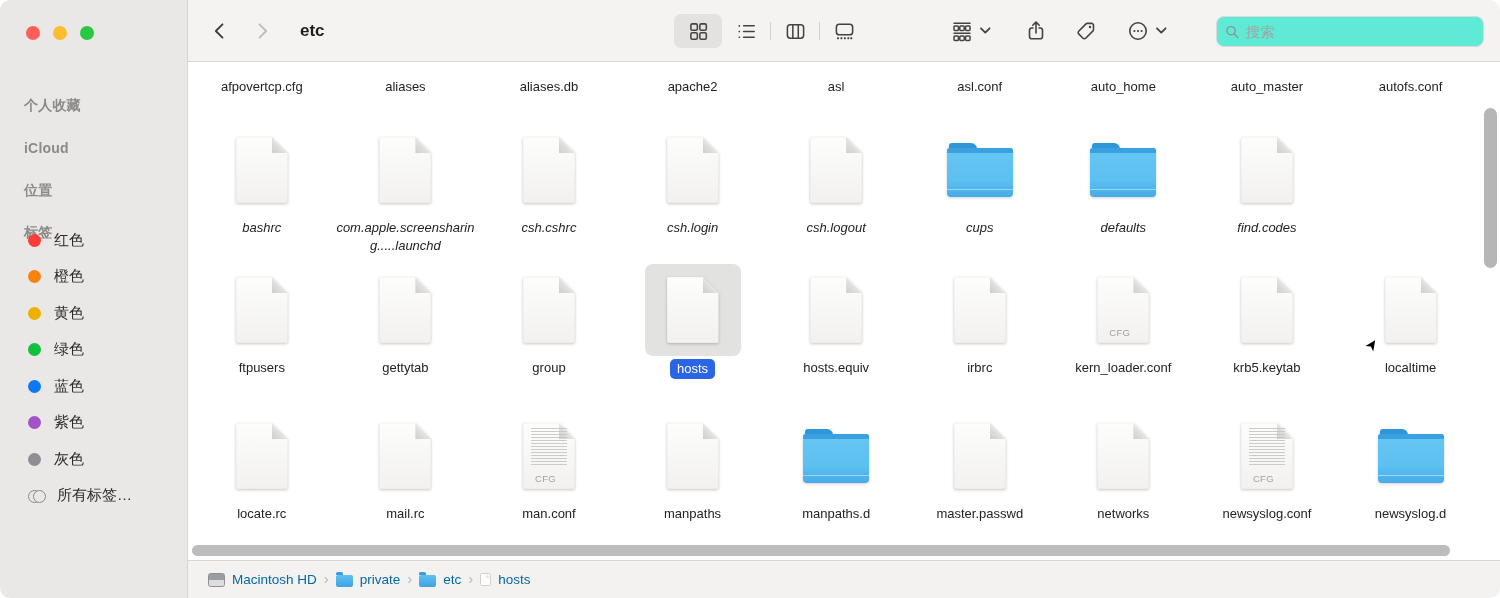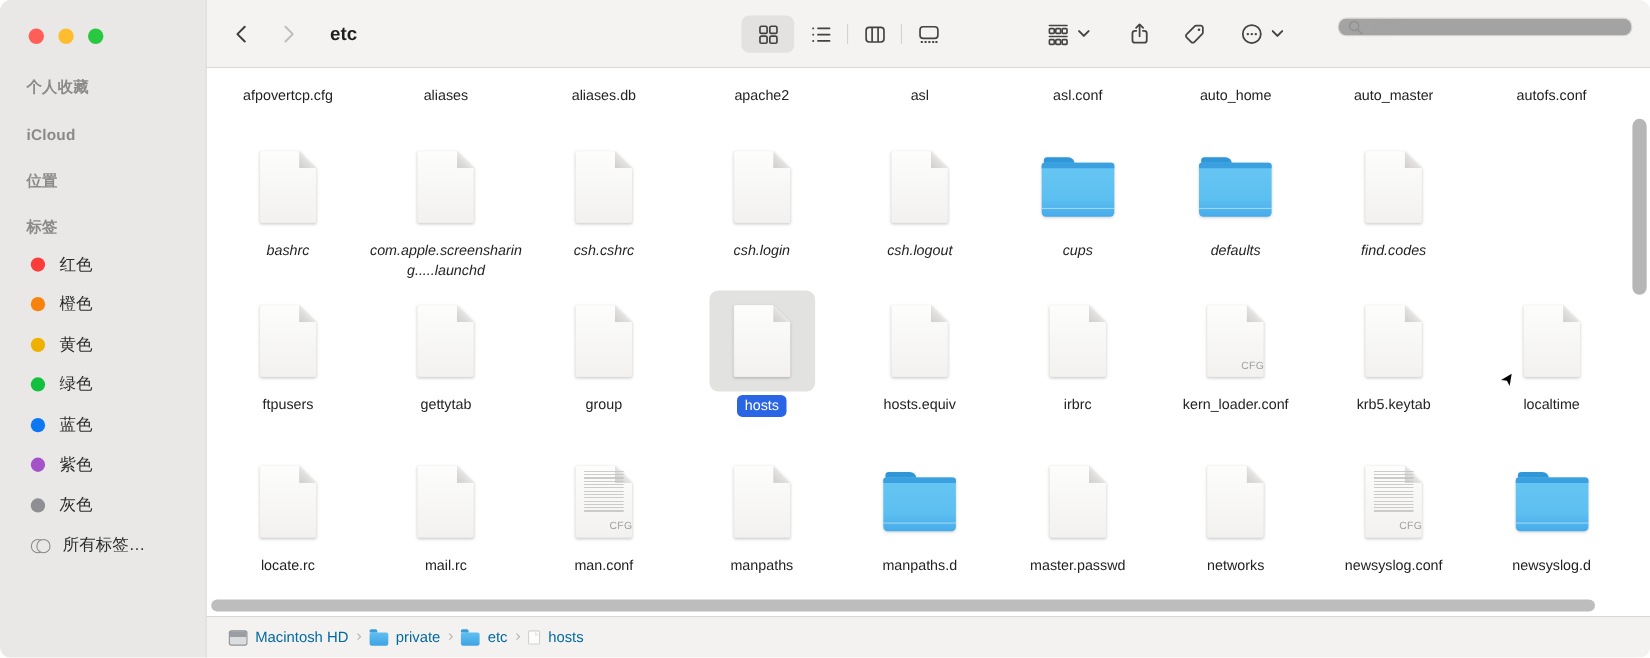--- a/index.html
+++ b/index.html
@@ -4,21 +4,21 @@
 <style>
   * { margin:0; padding:0; box-sizing:border-box; }
   html,body { background:#ffffff; }
   body { font-family:"Liberation Sans", sans-serif; width:1500px; height:598px; }
   .window { position:relative; width:1500px; height:598px; border-radius:10px; overflow:hidden; background:#fff; display:flex; }
 
   
   .sidebar { width:188px; height:100%; background:#e9e8e6; border-right:1px solid #d8d6d4; flex:0 0 188px; position:relative; }
   .traffic-lights { position:absolute; top:26px; left:26px; display:flex; gap:13px; }
   .tl { width:14px; height:14px; border-radius:50%; }
-  .side-header { position:absolute; left:24px; font-size:14px; font-weight:600; color:#8b8a88; letter-spacing:.2px; }
+  .side-header { position:absolute; left:24px; font-size:14px; font-weight:600; color:#8b8a88; letter-spacing:.2px;margin-top:26px; }
   .tag-list { position:absolute; top:222px; left:4px; width:100%; list-style:none; }
   .tag-row { display:flex; align-items:center; height:36.5px; padding-left:24px; gap:13px; font-size:15px; color:#2b2b2b; }
   .tag-dot { width:13px; height:13px; border-radius:50%; flex:0 0 13px; }
   .all-tags-icon { position:relative; width:16px; height:14px; flex:0 0 16px; }
   .all-tags-icon::before { content:''; position:absolute; top:1px; left:0; width:11px; height:11px; border:1.5px solid #8a8a8a; border-radius:50%; }
   .all-tags-icon::after { content:''; position:absolute; top:1px; left:5px; width:11px; height:11px; border:1.5px solid #8a8a8a; border-radius:50%; background:#e9e8e6; }
 
   
   .content { position:relative; flex:1; height:100%; display:flex; flex-direction:column; }
 
@@ -29,21 +29,21 @@
   .nav-fwd  { left:58px; width:32px; height:34px; }
   .tb-title { position:absolute; left:112px; top:0; height:62px; display:flex; align-items:center; font-size:17px; font-weight:700; color:#1e1e1e; }
   .view-switcher { position:absolute; left:486px; top:14px; height:34px; display:flex; align-items:center; }
   .view-btn { width:48px; height:34px; display:flex; align-items:center; justify-content:center; border-radius:7px; }
   .view-btn.selected { background:#e4e2e0; }
   .vsep { width:1px; height:18px; background:#d3d1cf; }
   .group-btn { left:752px; width:62px; height:34px; gap:7px; }
   .share-btn { left:828px; width:40px; height:34px; }
   .tag-btn   { left:878px; width:40px; height:34px; }
   .more-btn  { left:928px; width:62px; height:34px; gap:7px; }
-  .search-field { position:absolute; right:16px; top:16px; width:268px; height:17px; background:#a3a3a3; border:1px solid #dcdad8; border-radius:8px; display:flex; align-items:center; padding:0 8px; gap:6px; }
+  .search-field { position:absolute; right:16px; top:16px; width:268px; height:31px; background:#5eead4; border:1px solid #dcdad8; border-radius:8px; display:flex; align-items:center; padding:0 8px; gap:6px; }
   .search-field input { border:none; outline:none; background:transparent; font-size:14.5px; color:#333; width:100%; font-family:"Liberation Sans",sans-serif; }
   .search-field input::placeholder { color:#a3a3a3; }
 
   
   .grid-area { position:relative; flex:1; background:#fff; overflow:hidden; }
   .grid-row { display:grid; grid-template-columns:repeat(9,143.6px); padding-left:2px; }
   .grid-row.r1 { height:36px; }
   .grid-row.r2 { height:150px;font-style:italic; }
   .grid-row.r3, .grid-row.r4 { height:146px; }
   .cell { display:flex; flex-direction:column; align-items:center; }
@@ -51,21 +51,21 @@
   .icon-wrap { position:relative; height:92px; width:100%; display:flex; align-items:center; justify-content:center; margin-top:16px; }
   .grid-row.r2 .icon-wrap { margin-top:26px; }
   .plate { position:absolute; left:50%; top:0; transform:translateX(-50%); width:96px; height:92px; background:#e2e2e1; border-radius:8px; }
   .flabel { margin-top:3px; max-width:140px; text-align:center; word-break:break-all; line-height:18px; font-size:13px; color:#232323; }
   .pill { background:#2965e5; color:#fff; border-radius:5px; padding:1px 7px; display:inline-block; }
 
   .doc { position:relative; width:52px; height:66px; filter:drop-shadow(0 1.5px 1.5px rgba(0,0,0,.22)); z-index:1; }
   .doc .dbody { position:absolute; inset:0; background:linear-gradient(180deg,#fdfdfc,#f2f1ef); border-radius:2px; clip-path:polygon(0 0,36px 0,52px 16px,52px 66px,0 66px); box-shadow:inset 0 0 0 .5px rgba(0,0,0,.05); }
   .doc .flap { position:absolute; top:0; left:36px; width:16px; height:16px; background:linear-gradient(225deg,#fbfbfa 20%,#dedddb 65%,#cfcecc 100%); clip-path:polygon(0 0,100% 100%,0 100%); }
   .doc .dlines { position:absolute; top:5px; left:8px; right:8px; height:38px; background:repeating-linear-gradient(180deg,#c3c3c1 0 1px,transparent 1px 3px); opacity:.85; z-index:2; }
-  .doc .cfg { position:absolute; bottom:5px; left:0; right:0; text-align:right; font-size:9.5px; color:#a0a0a0; letter-spacing:.3px; z-index:2; }
+  .doc .cfg { position:absolute; bottom:5px; left:12px; right:0; text-align:left; font-size:9.5px; color:#a0a0a0; letter-spacing:.3px; z-index:2; }
 
   .folder { position:relative; width:66px; height:54px; filter:drop-shadow(0 1.5px 1.5px rgba(0,0,0,.18)); z-index:1; }
   .folder .tab { position:absolute; top:0; left:2px; width:28px; height:10px; background:#2f96d8; border-radius:3px 6px 0 0; }
   .folder .fbody { position:absolute; top:5px; left:0; width:66px; height:49px; border-radius:3px 3px 4px 4px; background:linear-gradient(180deg,#67c6f3 0%,#5dc0f1 65%,#46abe9 100%); }
   .folder .fbody::before { content:''; position:absolute; top:0; left:0; right:0; height:5px; background:#3ba0e0; border-radius:3px 3px 0 0; }
   .folder .fbody::after { content:''; position:absolute; bottom:7px; left:0; right:0; height:1px; background:rgba(255,255,255,.45); }
 
   .cursor-ptr { position:absolute; left:26px; bottom:4px; font-size:15px; color:#000; transform:rotate(-55deg); z-index:3; line-height:1; text-shadow:0 0 1px #fff; }
 
   

